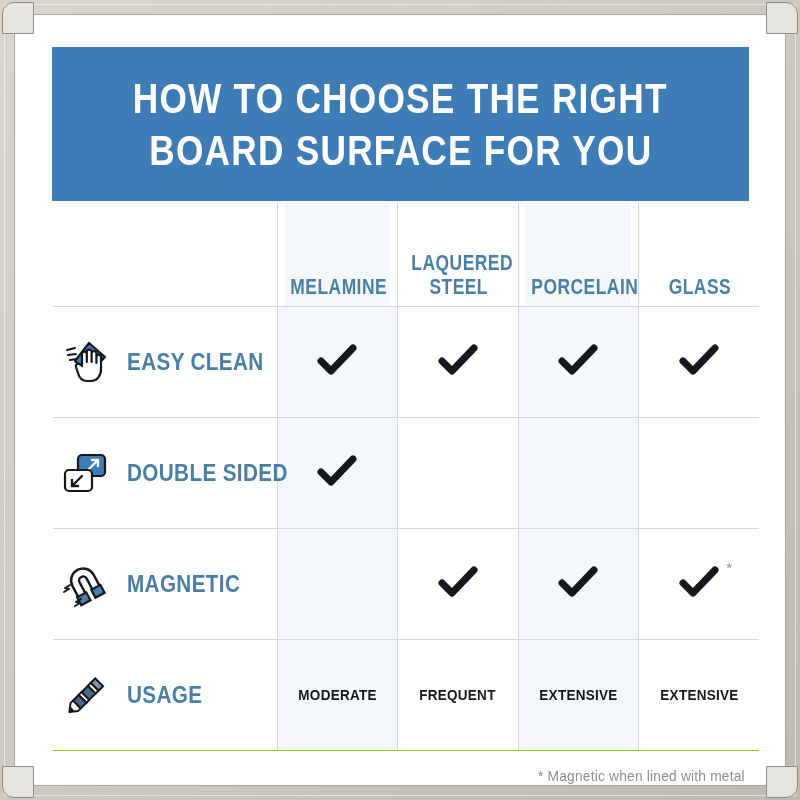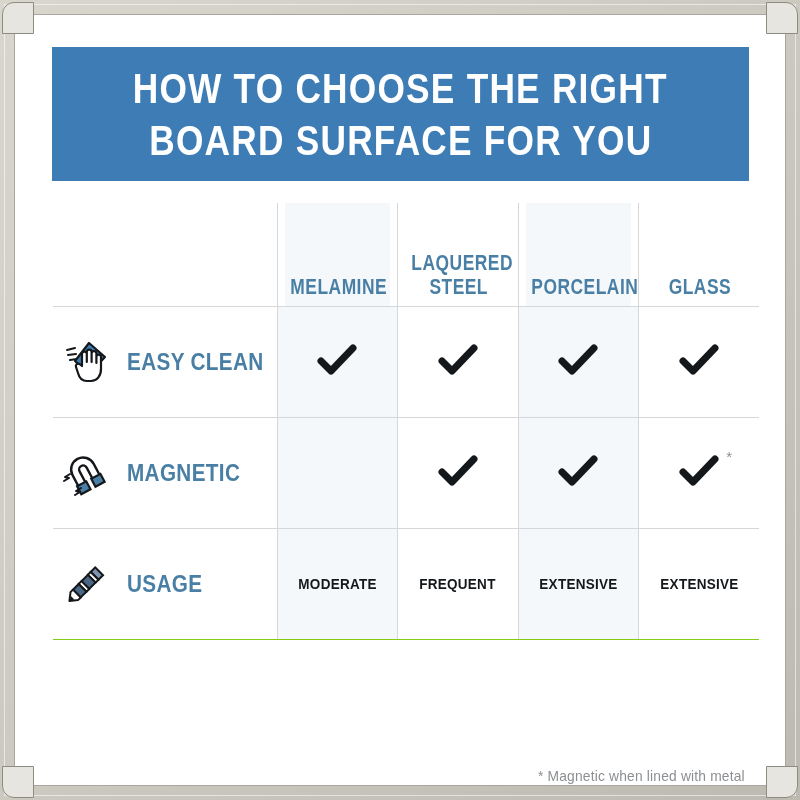--- a/index.html
+++ b/index.html
@@ -58,21 +58,21 @@
     inset: 0;
     padding: 0;
   }
 
   
   .title-banner {
     position: absolute;
     left: 37px;
     top: 32px;
     width: 697px;
-    height: 134px;
+    height: 154px;
     background: #3d7cb5;
     display: flex;
     flex-direction: column;
     align-items: center;
     justify-content: center;
   }
   .title-line {
     color: #ffffff;
     font-family: "Liberation Sans Narrow", "Liberation Sans", sans-serif;
     font-weight: bold;
@@ -292,20 +292,45 @@
               </td>
               <td class="cell vline">
                 <span class="check">
                   <svg width="40" height="32" viewBox="0 0 40 32">
                       <path d="M4 17 L14 27 L36 4" stroke="#15181b" stroke-width="7" fill="none" stroke-linecap="round" stroke-linejoin="round"></path>
                     </svg>
                 </span>
               </td>
             </tr>
 
+            <tr class="body-row row-div">
+              <td class="rowlabel">
+                <div class="rowlabel-inner">
+                  <span class="row-icon">
+                    <svg width="52" height="52" viewBox="0 0 52 52">
+                      <rect x="19" y="8" width="27" height="21" rx="4" fill="#3d7cb5" stroke="#15181b" stroke-width="2.2"></rect>
+                      <path d="M29 23 L39 13 M33 13 L39 13 L39 19" stroke="#ffffff" stroke-width="2.4" fill="none" stroke-linecap="round" stroke-linejoin="round"></path>
+                      <rect x="6" y="23" width="27" height="21" rx="4" fill="#ffffff" stroke="#15181b" stroke-width="2.2"></rect>
+                      <path d="M23 29 L13 39 M19 39 L13 39 L13 33" stroke="#15181b" stroke-width="2.4" fill="none" stroke-linecap="round" stroke-linejoin="round"></path>
+                    </svg>
+                  </span>
+                  <span class="row-title">DOUBLE SIDED</span>
+                </div>
+              </td>
+              <td class="cell shade vline">
+                <span class="check">
+                  <svg width="40" height="32" viewBox="0 0 40 32">
+                      <path d="M4 17 L14 27 L36 4" stroke="#15181b" stroke-width="7" fill="none" stroke-linecap="round" stroke-linejoin="round"></path>
+                    </svg>
+                </span>
+              </td>
+              <td class="cell vline empty-cell"></td>
+              <td class="cell shade vline empty-cell"></td>
+              <td class="cell vline empty-cell"></td>
+            </tr>
 
             <tr class="body-row row-div">
               <td class="rowlabel">
                 <div class="rowlabel-inner">
                   <span class="row-icon">
                     <svg width="52" height="52" viewBox="0 0 52 52">
                       <g transform="rotate(-28 26 26)">
                         <path d="M14 36 L14 22 a12 12 0 0 1 24 0 L38 36" fill="none" stroke="#15181b" stroke-width="2.4"></path>
                         <path d="M22 36 L22 22 a4 4 0 0 1 8 0 L30 36" fill="none" stroke="#15181b" stroke-width="2.4"></path>
                         <rect x="12.8" y="34" width="10.4" height="9" fill="#4a7fa5" stroke="#15181b" stroke-width="2.2"></rect>

